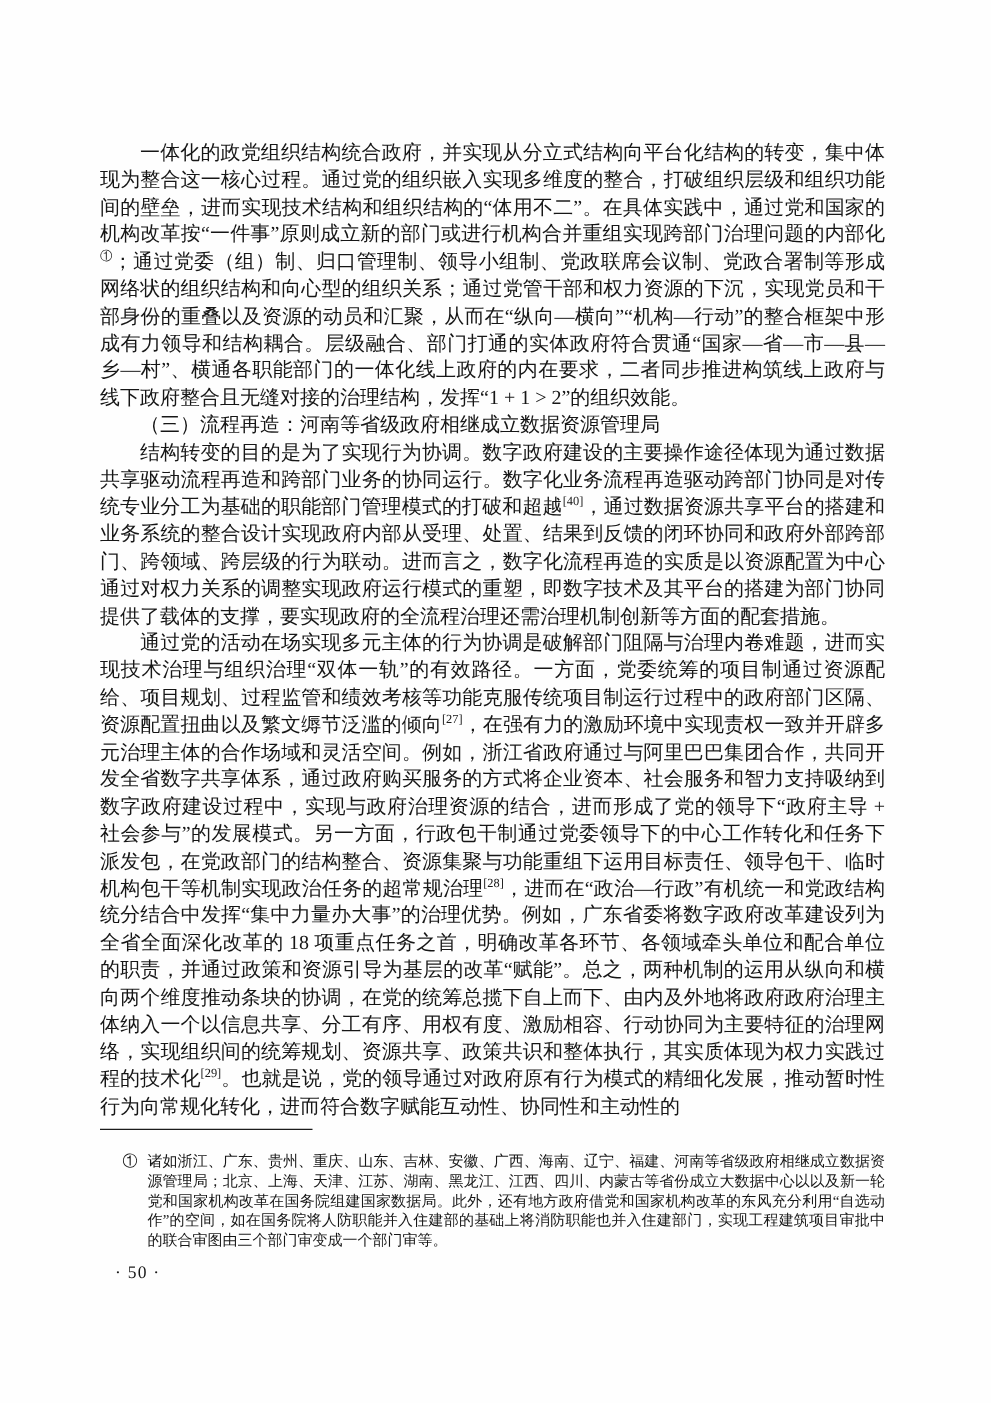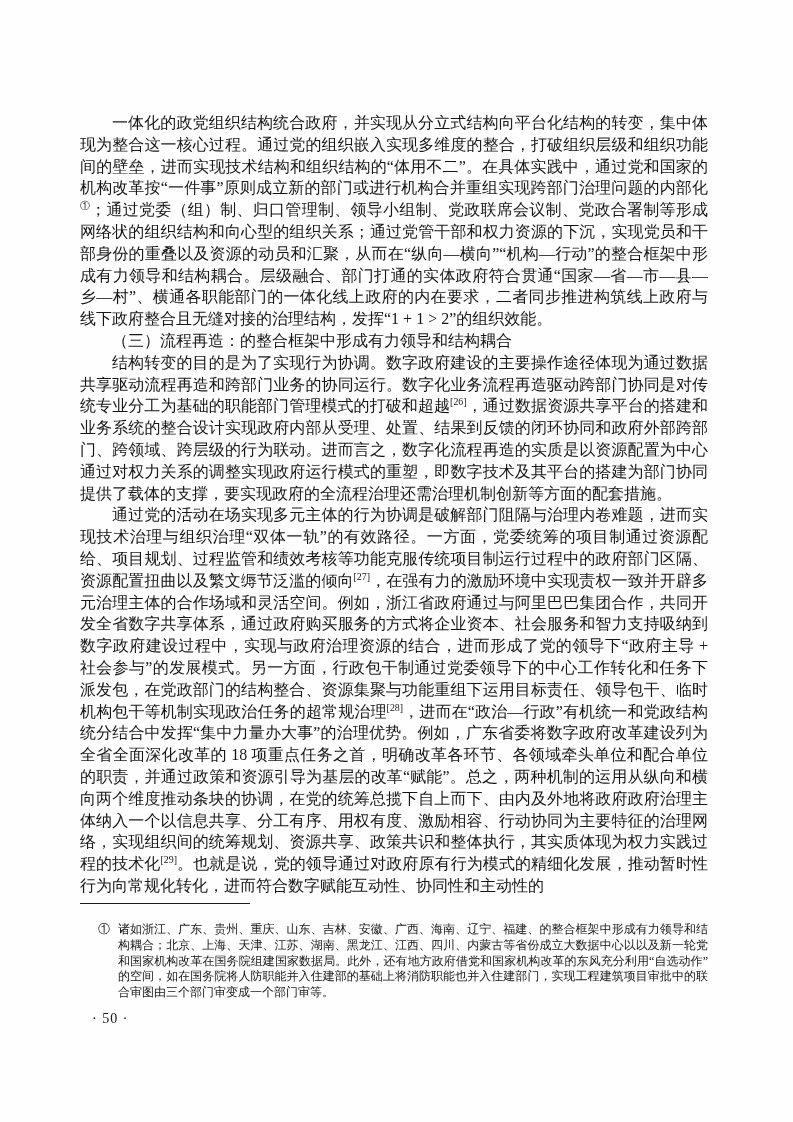--- a/index.html
+++ b/index.html
@@ -60,27 +60,27 @@
     letter-spacing:1px;
   }
 </style>
 </head>
 <body>
 
 <div class="page">
 
   <main class="body-text">
     <p class="para">一体化的政党组织结构统合政府，并实现从分立式结构向平台化结构的转变，集中体现为整合这一核心过程。通过党的组织嵌入实现多维度的整合，打破组织层级和组织功能间的壁垒，进而实现技术结构和组织结构的“体用不二”。在具体实践中，通过党和国家的机构改革按“一件事”原则成立新的部门或进行机构合并重组实现跨部门治理问题的内部化<sup>①</sup>；通过党委（组）制、归口管理制、领导小组制、党政联席会议制、党政合署制等形成网络状的组织结构和向心型的组织关系；通过党管干部和权力资源的下沉，实现党员和干部身份的重叠以及资源的动员和汇聚，从而在“纵向—横向”“机构—行动”的整合框架中形成有力领导和结构耦合。层级融合、部门打通的实体政府符合贯通“国家—省—市—县—乡—村”、横通各职能部门的一体化线上政府的内在要求，二者同步推进构筑线上政府与线下政府整合且无缝对接的治理结构，发挥“1 + 1 &gt; 2”的组织效能。</p>
-    <p class="para">（三）流程再造：的整合框架中形成有力领导和结构耦合</p>
-    <p class="para">结构转变的目的是为了实现行为协调。数字政府建设的主要操作途径体现为通过数据共享驱动流程再造和跨部门业务的协同运行。数字化业务流程再造驱动跨部门协同是对传统专业分工为基础的职能部门管理模式的打破和超越<sup>[26]</sup>，通过数据资源共享平台的搭建和业务系统的整合设计实现政府内部从受理、处置、结果到反馈的闭环协同和政府外部跨部门、跨领域、跨层级的行为联动。进而言之，数字化流程再造的实质是以资源配置为中心通过对权力关系的调整实现政府运行模式的重塑，即数字技术及其平台的搭建为部门协同提供了载体的支撑，要实现政府的全流程治理还需治理机制创新等方面的配套措施。</p>
+    <p class="para">（三）流程再造：河南等省级政府相继成立数据资源管理局</p>
+    <p class="para">结构转变的目的是为了实现行为协调。数字政府建设的主要操作途径体现为通过数据共享驱动流程再造和跨部门业务的协同运行。数字化业务流程再造驱动跨部门协同是对传统专业分工为基础的职能部门管理模式的打破和超越<sup>[40]</sup>，通过数据资源共享平台的搭建和业务系统的整合设计实现政府内部从受理、处置、结果到反馈的闭环协同和政府外部跨部门、跨领域、跨层级的行为联动。进而言之，数字化流程再造的实质是以资源配置为中心通过对权力关系的调整实现政府运行模式的重塑，即数字技术及其平台的搭建为部门协同提供了载体的支撑，要实现政府的全流程治理还需治理机制创新等方面的配套措施。</p>
     <p class="para">通过党的活动在场实现多元主体的行为协调是破解部门阻隔与治理内卷难题，进而实现技术治理与组织治理“双体一轨”的有效路径。一方面，党委统筹的项目制通过资源配给、项目规划、过程监管和绩效考核等功能克服传统项目制运行过程中的政府部门区隔、资源配置扭曲以及繁文缛节泛滥的倾向<sup>[27]</sup>，在强有力的激励环境中实现责权一致并开辟多元治理主体的合作场域和灵活空间。例如，浙江省政府通过与阿里巴巴集团合作，共同开发全省数字共享体系，通过政府购买服务的方式将企业资本、社会服务和智力支持吸纳到数字政府建设过程中，实现与政府治理资源的结合，进而形成了党的领导下“政府主导 + 社会参与”的发展模式。另一方面，行政包干制通过党委领导下的中心工作转化和任务下派发包，在党政部门的结构整合、资源集聚与功能重组下运用目标责任、领导包干、临时机构包干等机制实现政治任务的超常规治理<sup>[28]</sup>，进而在“政治—行政”有机统一和党政结构统分结合中发挥“集中力量办大事”的治理优势。例如，广东省委将数字政府改革建设列为全省全面深化改革的 18 项重点任务之首，明确改革各环节、各领域牵头单位和配合单位的职责，并通过政策和资源引导为基层的改革“赋能”。总之，两种机制的运用从纵向和横向两个维度推动条块的协调，在党的统筹总揽下自上而下、由内及外地将政府政府治理主体纳入一个以信息共享、分工有序、用权有度、激励相容、行动协同为主要特征的治理网络，实现组织间的统筹规划、资源共享、政策共识和整体执行，其实质体现为权力实践过程的技术化<sup>[29]</sup>。也就是说，党的领导通过对政府原有行为模式的精细化发展，推动暂时性行为向常规化转化，进而符合数字赋能互动性、协同性和主动性的</p>
   </main>
 
   <div class="fn-rule"></div>
 
   <div class="footnote">
     <span class="fn-marker">①</span>
-    <span class="fn-text">诸如浙江、广东、贵州、重庆、山东、吉林、安徽、广西、海南、辽宁、福建、的整合框架中形成有力领导和结构耦合；北京、上海、天津、江苏、湖南、黑龙江、江西、四川、内蒙古等省份成立大数据中心以以及新一轮党和国家机构改革在国务院组建国家数据局。此外，还有地方政府借党和国家机构改革的东风充分利用“自选动作”的空间，如在国务院将人防职能并入住建部的基础上将消防职能也并入住建部门，实现工程建筑项目审批中的联合审图由三个部门审变成一个部门审等。</span>
+    <span class="fn-text">诸如浙江、广东、贵州、重庆、山东、吉林、安徽、广西、海南、辽宁、福建、河南等省级政府相继成立数据资源管理局；北京、上海、天津、江苏、湖南、黑龙江、江西、四川、内蒙古等省份成立大数据中心以以及新一轮党和国家机构改革在国务院组建国家数据局。此外，还有地方政府借党和国家机构改革的东风充分利用“自选动作”的空间，如在国务院将人防职能并入住建部的基础上将消防职能也并入住建部门，实现工程建筑项目审批中的联合审图由三个部门审变成一个部门审等。</span>
   </div>
 
   <div class="page-number">· 50 ·</div>
 
 </div>
 
 </body></html>

